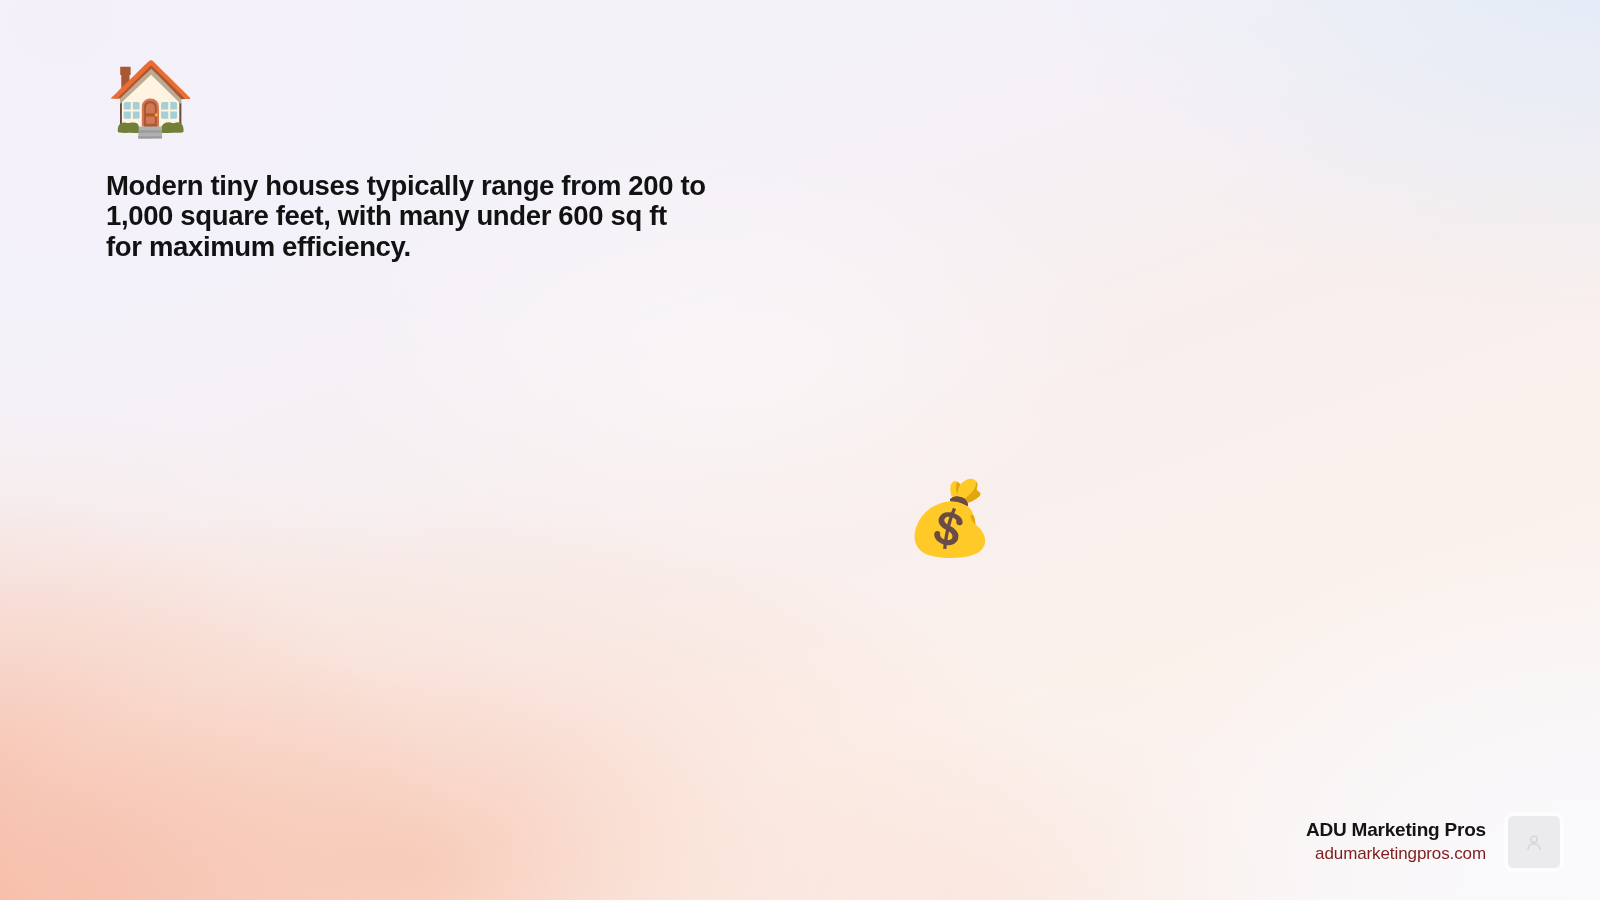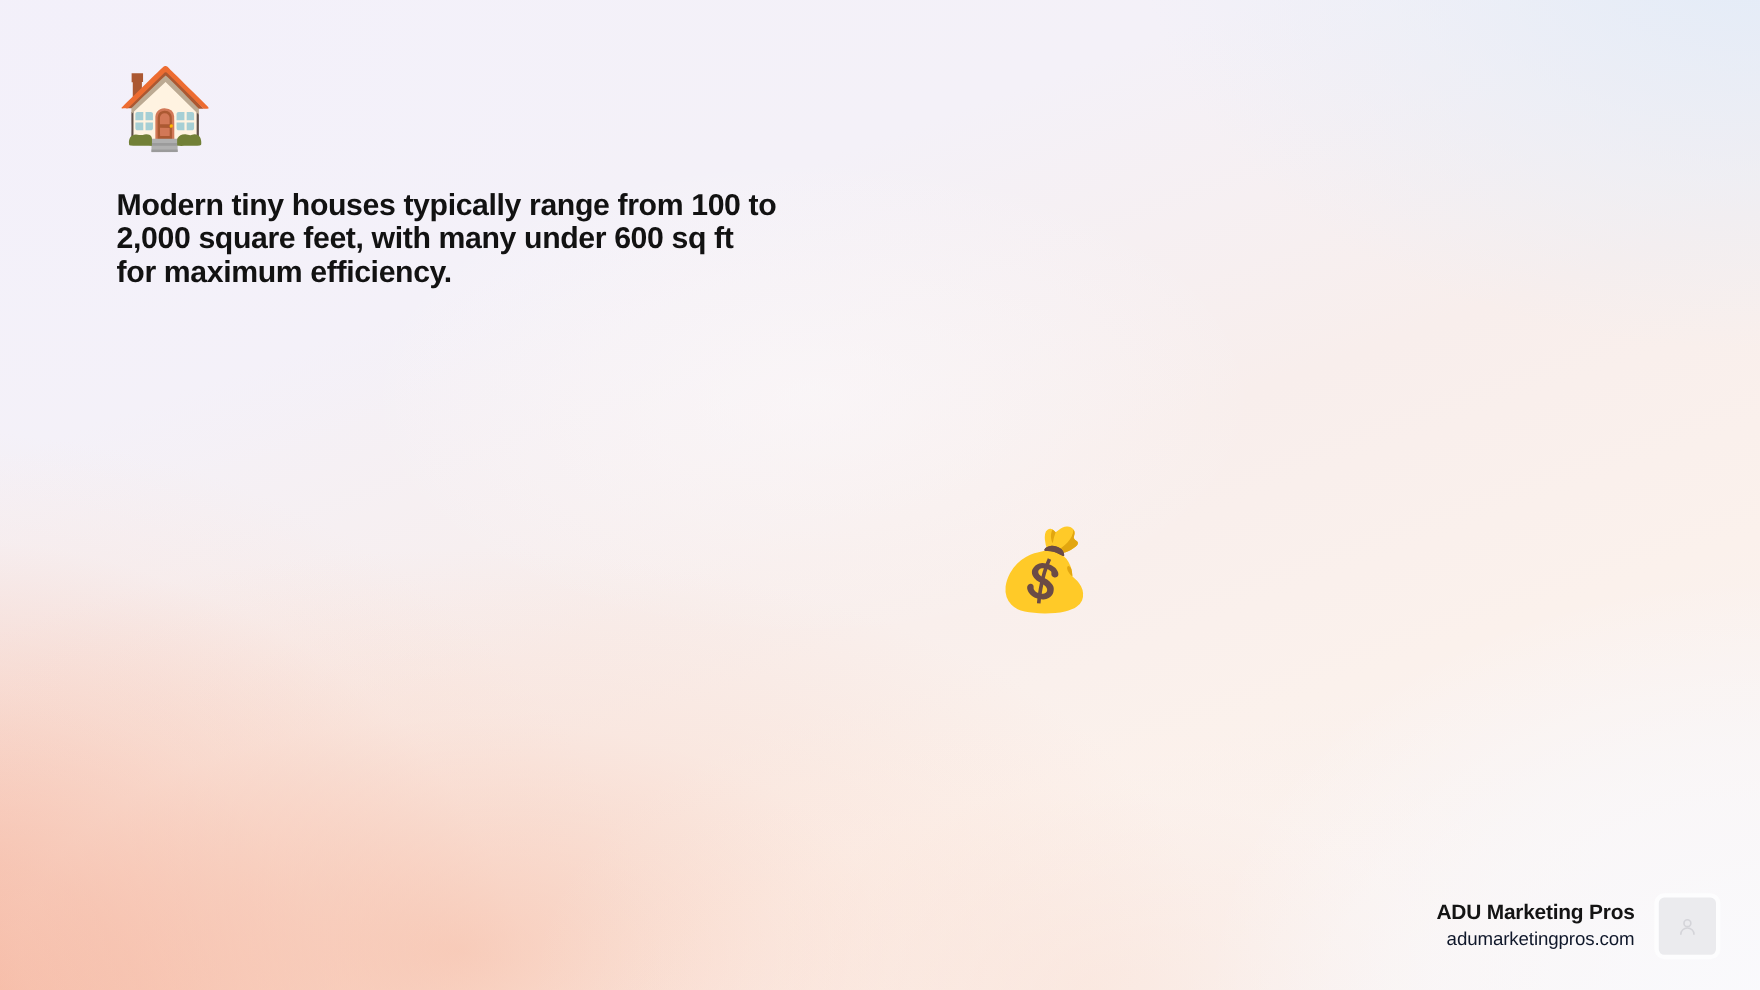--- a/index.html
+++ b/index.html
@@ -126,21 +126,21 @@
     letter-spacing:-0.2px;
     color:#141414;
     line-height:1.25;
     text-align:right;
   }
   .brand-url {
     font-family:"Liberation Sans", sans-serif;
     font-weight:400;
     font-size:17px;
     letter-spacing:-0.1px;
-    color:#0f172a;
+    color:#7f1d1d;
     line-height:1.35;
     margin-top:2px;
   }
   .brand-logo {
     width:60px; height:60px;
     border-radius:9px;
     background:#ebebee;
     border:4px solid #fdfdfe;
     display:flex;
     align-items:center;
@@ -160,21 +160,21 @@
   <div class="bg-layer bg-peach"></div>
   <div class="bg-layer bg-peach2"></div>
   <div class="bg-layer bg-peach3"></div>
   <div class="bg-layer bg-white-mid"></div>
   <div class="bg-layer bg-white-br"></div>
 
   <div class="grid">
 
     <div class="cell cell-tl">
       <span class="emoji">🏠</span>
-      <p class="card-text">Modern tiny houses typically range from 100 to 2,000 square feet, with many under 600 sq ft for maximum efficiency.</p>
+      <p class="card-text">Modern tiny houses typically range from 200 to 1,000 square feet, with many under 600 sq ft for maximum efficiency.</p>
     </div>
 
     <div class="cell cell-tr">
       <span class="emoji">💰</span>
     </div>
 
     <div class="cell cell-bl">
       
       
     </div>

